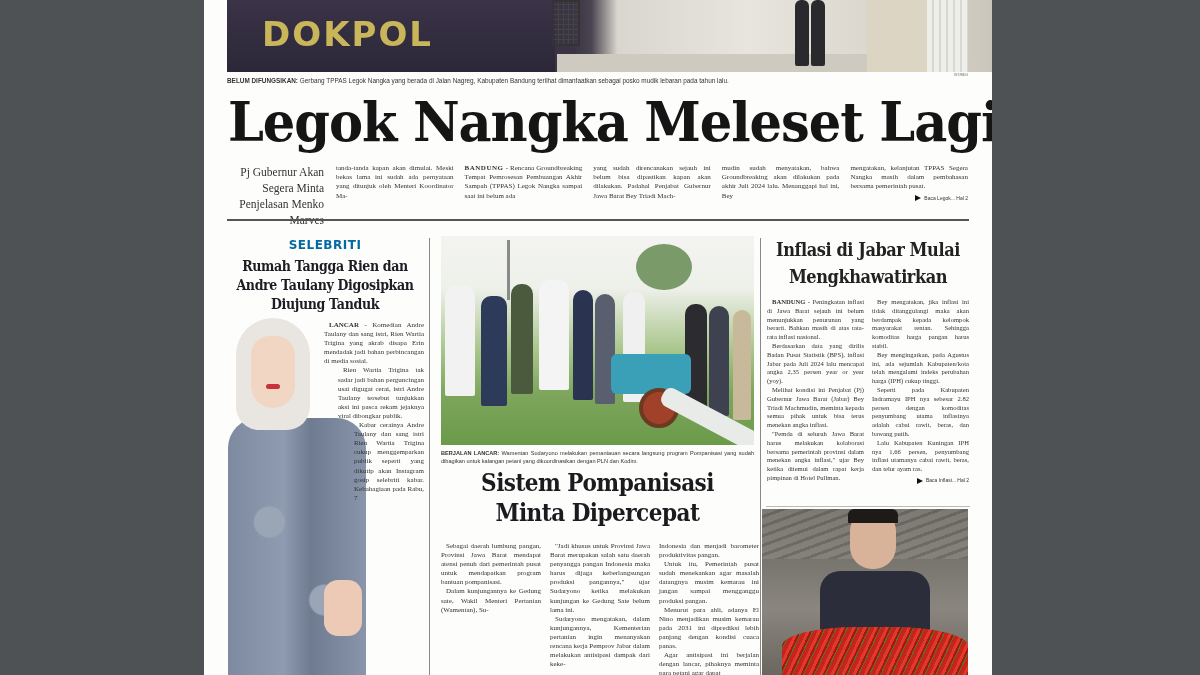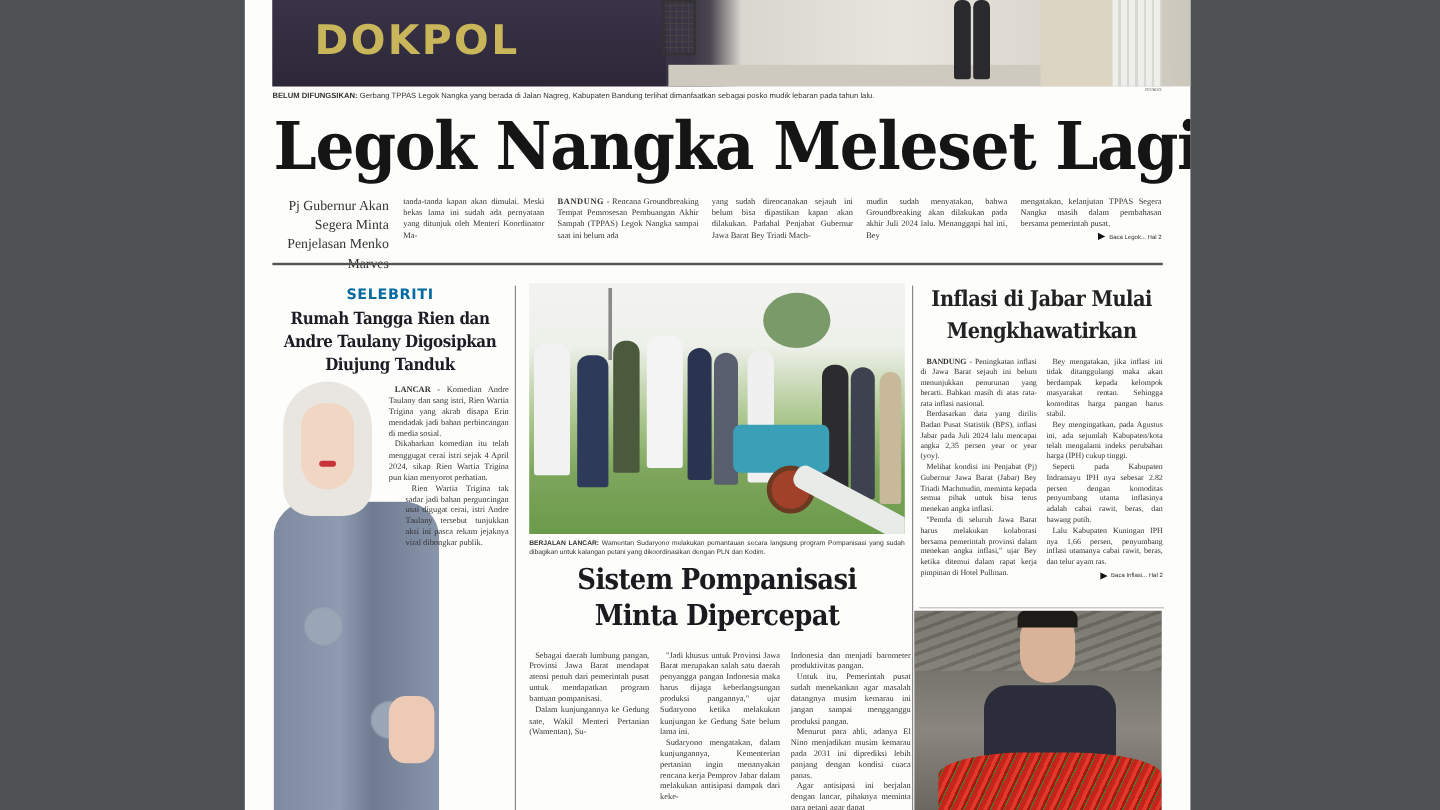--- a/index.html
+++ b/index.html
@@ -117,22 +117,22 @@
   <div class="celeb-title">Rumah Tangga Rien dan Andre Taulany Digosipkan Diujung Tanduk</div>
   <div class="celeb-photo">
     <div class="dress"></div>
     <div class="hijab"></div>
     <div class="face"></div>
     <div class="lips"></div>
     <div class="hand"></div>
   </div>
   <div class="celeb-text">
     <p><b>LANCAR</b> <span>- Komedian Andre Taulany dan sang istri, Rien Wartia Trigina yang akrab disapa Erin mendadak jadi bahan perbincangan di media sosial.</span></p>
-    <p>Dikabarkan komedian itu telah menggugat cerai istri sejak 4 April 2024, sikap Rien Wartia Trigina pun kian menyorot perhatian.</p>
     <p style="padding-left:14px">Rien Wartia Trigina tak sadar jadi bahan perguncingan usai digugat cerai, istri Andre Taulany tersebut tunjukkan aksi ini pasca rekam jejaknya viral dibongkar publik.</p>
+    <p style="padding-left:30px">Kabar cerainya Andre Taulany dan sang istri Rien Wartia Trigina cukup menggemparkan publik seperti yang dikutip akan Instagram gosip selebriti kabar. Kebahagiaan pada Rabu, 7</p>
   </div>
   <div class="vsep-left"></div>
 
   <div class="pump-photo">
     <div class="pole"></div>
     <div class="tree"></div>
     <div class="crowd" style="left:4px;top:50px;width:30px;background:#f2f2f2;"></div>
     <div class="crowd" style="left:40px;top:60px;width:26px;background:#2d3a5a;"></div>
     <div class="crowd" style="left:70px;top:48px;width:22px;background:#4b5a3c;"></div>
     <div class="crowd" style="left:98px;top:44px;width:30px;background:#f4f4f4;"></div>

